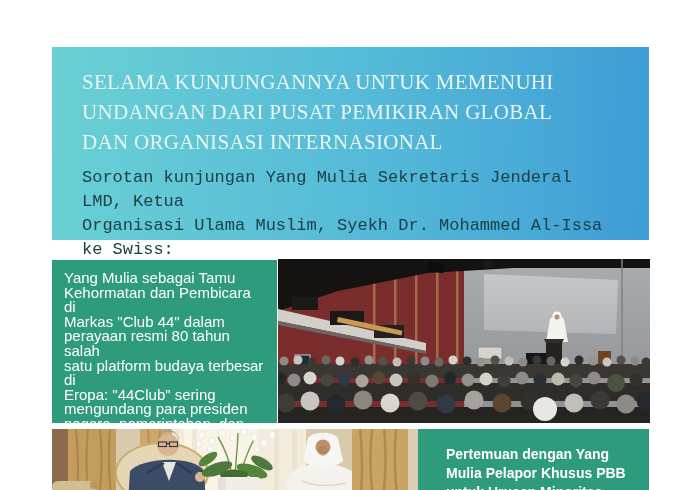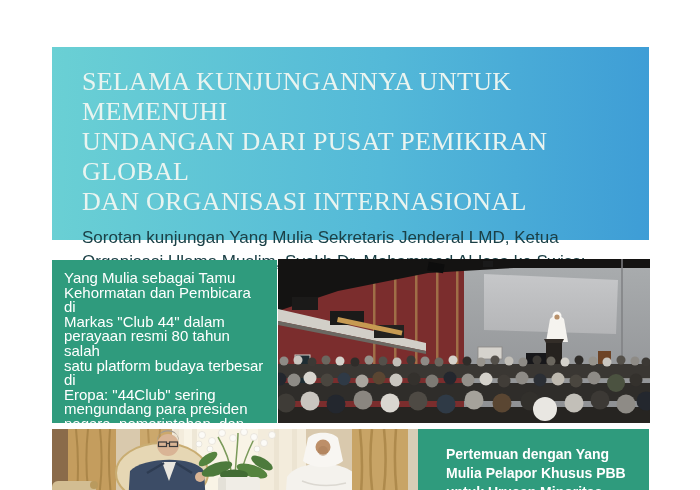--- a/index.html
+++ b/index.html
@@ -2,25 +2,25 @@
 <html><head>
 <meta charset="utf-8">
 <style>
   html,body{margin:0;padding:0;background:#ffffff;}
   .page{position:relative;width:700px;height:490px;background:#ffffff;overflow:hidden;
         font-family:"Liberation Sans","DejaVu Sans",sans-serif;}
   .header-panel{position:absolute;left:52px;top:47px;width:597px;height:193px;
         background:linear-gradient(92deg,#6ad0d4 0%,#54b9d8 55%,#3e9dd6 100%);}
   .header-title{margin:20px 30px 0 30px;
         font-family:"Liberation Serif","DejaVu Serif",serif;
-        font-size:26px;line-height:30px;letter-spacing:.3px;
+        font-size:21px;line-height:30px;letter-spacing:.3px;
         color:#e9f4f0;white-space:pre-line;}
   .header-subtitle{margin:9px 30px 0 30px;
         font-size:17px;line-height:24px;font-weight:400;
-        color:#1b4046;white-space:pre-line;}
+        color:#1b4046;white-space:pre-line;font-family:Liberation Mono, monospace;}
   .panel-green{position:absolute;background:#2f9b7d;color:#ffffff;}
   .panel-club44{left:52px;top:260px;width:225px;height:163px;}
   .panel-club44 .panel-text{margin:11px 12px;font-size:15px;line-height:14.6px;
         font-weight:400;white-space:pre-line;}
   .panel-un{left:418px;top:429px;width:231px;height:75px;}
   .panel-un .panel-text{margin:16px 10px 0 28px;font-size:14px;line-height:19px;
         font-weight:700;white-space:pre-line;}
   .photo{position:absolute;overflow:hidden;}
   .photo-auditorium{left:278px;top:259px;width:372px;height:164px;}
   .photo-meeting{left:52px;top:429px;width:366px;height:75px;}

